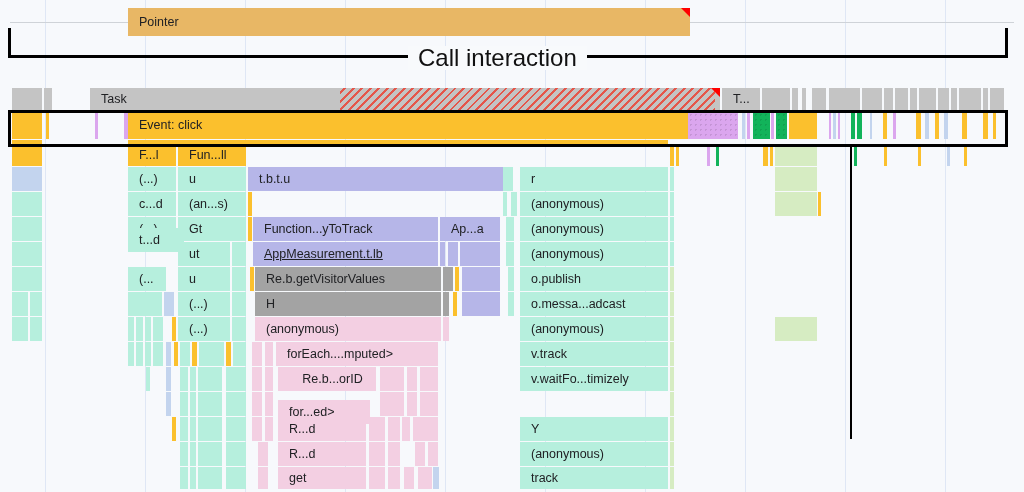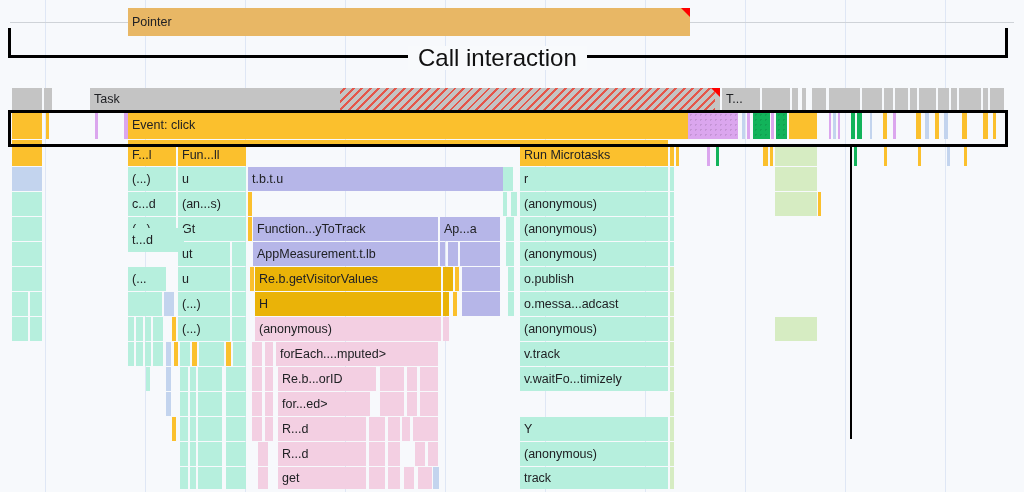--- a/index.html
+++ b/index.html
@@ -13,26 +13,26 @@
   .stage{position:absolute;left:0;top:0;width:1024px;height:492px;}
 
   
   .gridlines{position:absolute;left:0;top:0;width:1024px;height:492px;pointer-events:none;}
   .gl{position:absolute;top:0;bottom:0;width:1px;background:#dfe7f5;}
 
   
   .blk{position:absolute;box-sizing:border-box;overflow:hidden;
        font-size:12.5px;line-height:1;color:#202124;white-space:nowrap;
        display:flex;align-items:center;}
-  .blk span{padding-left:4px;pointer-events:none;}
+  .blk span{padding-left:11px;pointer-events:none;}
 
   .c-yellow{background:#fbc02d;}
   .c-gray  {background:#c4c4c4;}
   .c-purple{background:#b6b6e8;}
-  .c-pink  {background:#eab308;}
+  .c-pink  {background:#a3a3a3;}
   .c-pink2 {background:#f3cfe2;}
   .c-teal  {background:#b6efdd;}
   .c-green {background:#12b35a;}
   .c-violet{background:#dba6ee;}
   .c-lgreen{background:#d6ecc2;}
   .c-blue  {background:#c3d4ee;}
   .c-orange{background:#e8b765;}
 
   
   .ruler{position:absolute;height:1px;background:#cfd3d8;}
@@ -148,23 +148,20 @@
   <div class="blk c-yellow" style="left:128px;top:140px;width:540px;height:5px;"></div>
   <div class="blk c-yellow" style="left:520px;top:140px;width:148px;height:5px;"></div>
 
   <div class="blk c-yellow" style="left:12px;top:144px;width:30px;height:22px;"></div>
   <div class="blk c-yellow" style="left:128px;top:144px;width:48px;height:22px;">
     <span>F...l</span>
   </div>
   <div class="blk c-yellow" style="left:178px;top:144px;width:68px;height:22px;">
     <span>Fun...ll</span>
   </div>
-  <div class="blk c-yellow" style="left:520px;top:144px;width:148px;height:22px;">
-    <span>Run Microtasks</span>
-  </div>
   <div class="blk c-yellow" style="left:670px;top:144px;width:4px;height:22px;"></div>
   <div class="blk c-yellow" style="left:676px;top:144px;width:3px;height:22px;"></div>
   <div class="blk c-violet" style="left:707px;top:144px;width:3px;height:22px;"></div>
   <div class="blk c-green" style="left:716px;top:144px;width:3px;height:22px;"></div>
   <div class="blk c-yellow" style="left:763px;top:144px;width:5px;height:22px;"></div>
   <div class="blk c-yellow" style="left:770px;top:144px;width:3px;height:22px;"></div>
   <div class="blk c-lgreen" style="left:775px;top:144px;width:42px;height:22px;"></div>
   <div class="blk c-green" style="left:854px;top:144px;width:3px;height:22px;"></div>
   <div class="blk c-yellow" style="left:884px;top:144px;width:3px;height:22px;"></div>
   <div class="blk c-yellow" style="left:918px;top:144px;width:3px;height:22px;"></div>
@@ -226,21 +223,21 @@
   <div class="blk c-teal" style="left:670px;top:217px;width:4px;height:24px;"></div>
 
   <div class="blk c-teal" style="left:12px;top:242px;width:30px;height:24px;"></div>
   <div class="blk c-teal" style="left:128px;top:228px;width:56px;height:24px;">
     <span>t...d</span>
     </div>
   <div class="blk c-teal" style="left:178px;top:242px;width:52px;height:24px;">
     <span>ut</span>
     </div>
   <div class="blk c-teal" style="left:232px;top:242px;width:14px;height:24px;"></div>
-  <div class="blk c-purple" style="left:253px;top:242px;width:185px;height:24px;">
+  <div class="blk c-purple" style="left:253px;top:242px;width:185px;height:24px;text-decoration:underline;">
     <span>AppMeasurement.t.lb</span>
     </div>
   <div class="blk c-purple" style="left:440px;top:242px;width:5px;height:24px;"></div>
   <div class="blk c-purple" style="left:448px;top:242px;width:10px;height:24px;"></div>
   <div class="blk c-purple" style="left:460px;top:242px;width:40px;height:24px;"></div>
   <div class="blk c-teal" style="left:506px;top:242px;width:8px;height:24px;"></div>
   <div class="blk c-teal" style="left:520px;top:242px;width:148px;height:24px;">
     <span>(anonymous)</span>
     </div>
   <div class="blk c-teal" style="left:670px;top:242px;width:4px;height:24px;"></div>
@@ -329,39 +326,39 @@
   <div class="blk c-lgreen" style="left:670px;top:342px;width:4px;height:24px;"></div>
 
   <div class="blk c-teal" style="left:146px;top:367px;width:4px;height:24px;"></div>
   <div class="blk c-blue" style="left:166px;top:367px;width:5px;height:24px;"></div>
   <div class="blk c-teal" style="left:180px;top:367px;width:8px;height:24px;"></div>
   <div class="blk c-teal" style="left:190px;top:367px;width:6px;height:24px;"></div>
   <div class="blk c-teal" style="left:198px;top:367px;width:24px;height:24px;"></div>
   <div class="blk c-teal" style="left:226px;top:367px;width:20px;height:24px;"></div>
   <div class="blk c-pink2" style="left:252px;top:367px;width:10px;height:24px;"></div>
   <div class="blk c-pink2" style="left:265px;top:367px;width:8px;height:24px;"></div>
-  <div class="blk c-pink2" style="left:278px;top:367px;width:98px;height:24px;">
+  <div class="blk c-pink2" style="left:278px;top:367px;width:98px;height:24px;justify-content:center;">
     <span>Re.b...orID</span>
     </div>
   <div class="blk c-pink2" style="left:380px;top:367px;width:24px;height:24px;"></div>
   <div class="blk c-pink2" style="left:407px;top:367px;width:10px;height:24px;"></div>
   <div class="blk c-pink2" style="left:420px;top:367px;width:18px;height:24px;"></div>
   <div class="blk c-teal" style="left:520px;top:367px;width:148px;height:24px;">
     <span>v.waitFo...timizely</span>
     </div>
   <div class="blk c-lgreen" style="left:670px;top:367px;width:4px;height:24px;"></div>
 
   <div class="blk c-blue" style="left:166px;top:392px;width:5px;height:24px;"></div>
   <div class="blk c-teal" style="left:180px;top:392px;width:8px;height:24px;"></div>
   <div class="blk c-teal" style="left:190px;top:392px;width:6px;height:24px;"></div>
   <div class="blk c-teal" style="left:198px;top:392px;width:24px;height:24px;"></div>
   <div class="blk c-teal" style="left:226px;top:392px;width:20px;height:24px;"></div>
   <div class="blk c-pink2" style="left:252px;top:392px;width:10px;height:24px;"></div>
   <div class="blk c-pink2" style="left:265px;top:392px;width:8px;height:24px;"></div>
-  <div class="blk c-pink2" style="left:278px;top:392px;width:92px;height:24px;">
+  <div class="blk c-pink2" style="left:278px;top:400px;width:92px;height:24px;">
     <span>for...ed&gt;</span>
     </div>
   <div class="blk c-pink2" style="left:380px;top:392px;width:24px;height:24px;"></div>
   <div class="blk c-pink2" style="left:407px;top:392px;width:10px;height:24px;"></div>
   <div class="blk c-pink2" style="left:420px;top:392px;width:18px;height:24px;"></div>
   <div class="blk c-lgreen" style="left:670px;top:392px;width:4px;height:24px;"></div>
 
   <div class="blk c-yellow" style="left:172px;top:417px;width:4px;height:24px;"></div>
   <div class="blk c-teal" style="left:180px;top:417px;width:8px;height:24px;"></div>
   <div class="blk c-teal" style="left:190px;top:417px;width:6px;height:24px;"></div>

